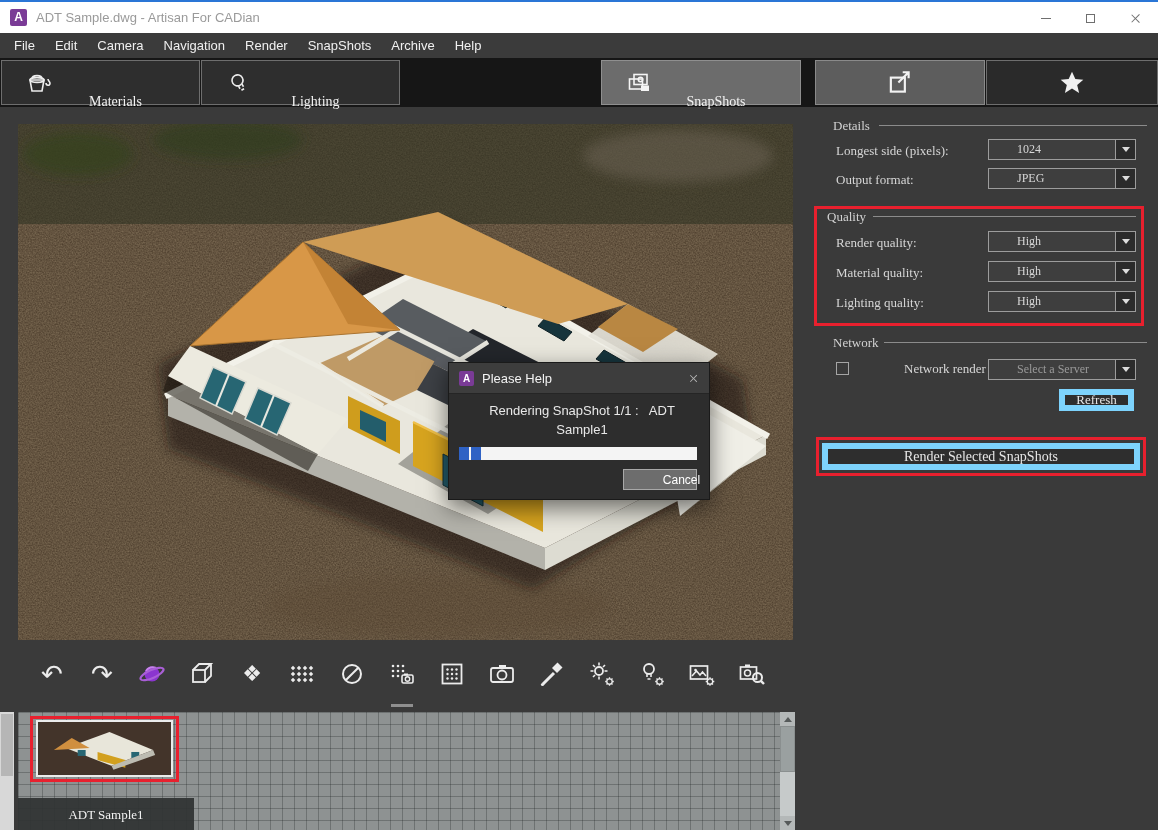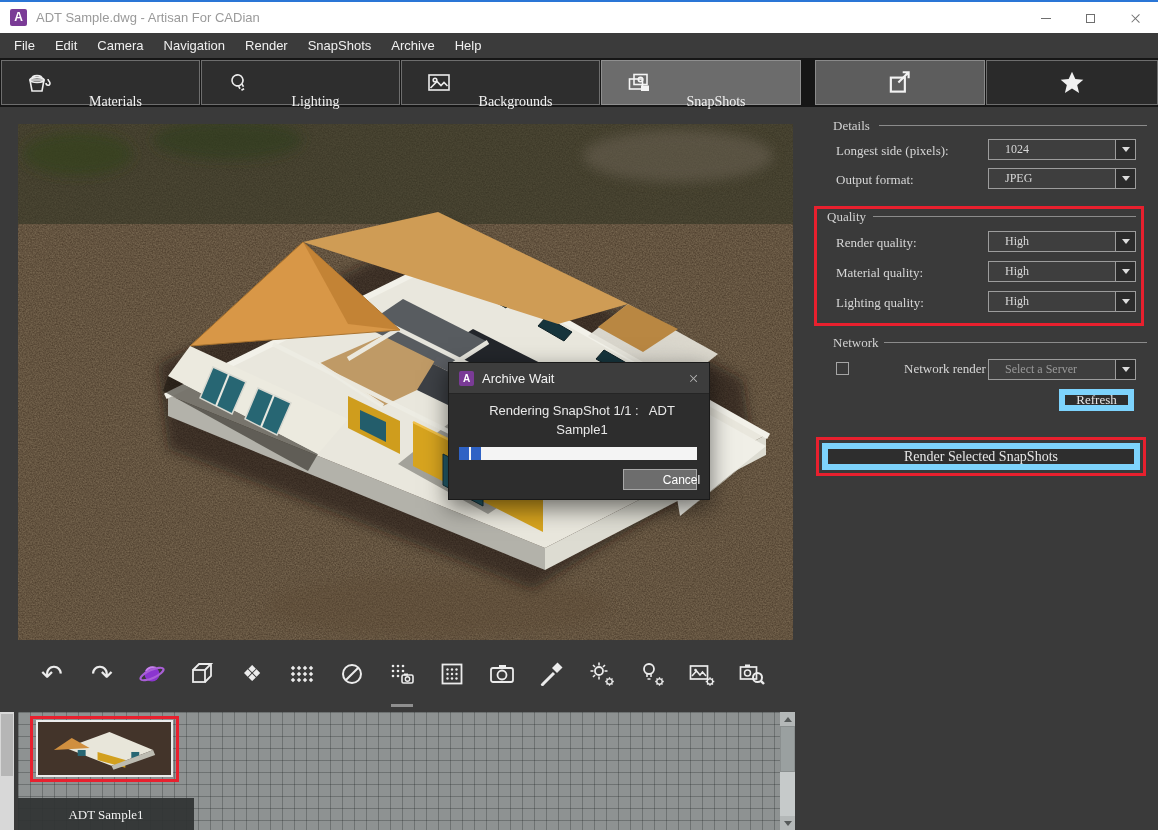--- a/index.html
+++ b/index.html
@@ -35,21 +35,21 @@
   .tab.center .ticon{margin-left:0;}
 
   
   .viewport{position:absolute;left:18px;top:124px;width:775px;height:516px;background:#000;}
 
   
   .group-label{position:absolute;font:13px "Liberation Serif",serif;color:#d2d2d2;}
   .gline{position:absolute;height:1px;background:#8b8b8b;}
   .field-label{position:absolute;font:13px "Liberation Serif",serif;color:#d6d6d6;white-space:nowrap;}
   .dd{position:absolute;width:148px;height:21px;box-sizing:border-box;border:1px solid #9c9c9c;
-      background:#3e3e3e;display:flex;}
+      background:#3e3e3e;display:flex;padding-left:12px;}
   .dd-val{flex:1;font:12px/19px "Liberation Serif",serif;color:#d8d8d8;padding-left:16px;
           overflow:hidden;white-space:nowrap;}
   .dd-val.dim{color:#9a9a9a;}
   .dd-arrow{width:19px;border-left:1px solid #9c9c9c;background:#2b2b2b;display:flex;align-items:center;justify-content:center;}
   .tri{width:0;height:0;border-left:4px solid transparent;border-right:4px solid transparent;border-top:5px solid #dcdcdc;}
   .cb{position:absolute;width:13px;height:13px;border:1px solid #a5a5a5;background:#3a3a3a;box-sizing:border-box;}
   .btn{position:absolute;box-sizing:border-box;border:6px solid #7dd3fc;background:#2e2e2e;color:#e6e6e6;
        font:13px "Liberation Serif",serif;display:flex;align-items:center;justify-content:center;cursor:default;}
   .anno{position:absolute;border:3px solid #e8202e;box-sizing:border-box;pointer-events:none;z-index:5;}
 
@@ -147,30 +147,20 @@
       <svg width="26" height="26" viewBox="0 0 26 26" fill="none" stroke="#ececec" stroke-width="1.6">
         <g transform="rotate(-30 13 13)">
             <circle cx="13" cy="10" r="5.5"></circle>
         <path d="M11 15.5 v3 M15 15.5 v3 M11.5 20.5 h3"></path>
           </g>
       </svg>
     </span>
     <span class="tlabel">Lighting</span>
   </div>
 
-  <div class="tab" style="left:401px;width:199px;">
-    <span class="ticon">
-      <svg width="26" height="26" viewBox="0 0 26 26" fill="none" stroke="#ececec" stroke-width="1.6">
-        <rect x="3" y="5" width="20" height="15"></rect>
-          <circle cx="9" cy="10" r="1.8"></circle>
-        <path d="M4.5 18 L11 11.5 L15 15.5 L18 12.5 L21.5 16"></path>
-      </svg>
-    </span>
-    <span class="tlabel">Backgrounds</span>
-  </div>
 
   <div class="tab active" style="left:601px;width:200px;">
     <span class="ticon">
       <svg width="26" height="26" viewBox="0 0 26 26" fill="none" stroke="#f5f5f5" stroke-width="1.6">
         <rect x="3.5" y="9" width="13" height="10"></rect>
           <rect x="8" y="4.5" width="13" height="10"></rect>
         <circle cx="14.5" cy="9.5" r="2.2"></circle>
           <rect x="15" y="15.5" width="8" height="5.5" fill="#f5f5f5" stroke="none"></rect>
       </svg>
     </span>
@@ -335,21 +325,21 @@
       </span>
   </div>
   <div class="btn" style="left:1059px;top:389px;width:75px;height:22px;">Refresh</div>
 
   <div class="anno" style="left:816px;top:437px;width:330px;height:39px;"></div>
   <div class="btn" style="left:822px;top:443px;width:318px;height:27px;font-size:14px;">Render Selected SnapShots</div>
 
   <div class="dialog">
     <div class="dialog-title">
       <div class="dialog-logo">A</div>
-      <div class="dialog-title-text">Archive Wait</div>
+      <div class="dialog-title-text">Please Help</div>
       <span class="dialog-close xicon"></span>
     </div>
     <div class="dialog-msg"><span>Rendering SnapShot 1/1 :   ADT</span><br><span>Sample1</span></div>
     <div class="progress">
       <div class="progress-fill"></div>
     </div>
     <div class="cancel">Cancel</div>
   </div>
 
   <div class="toolbar">

